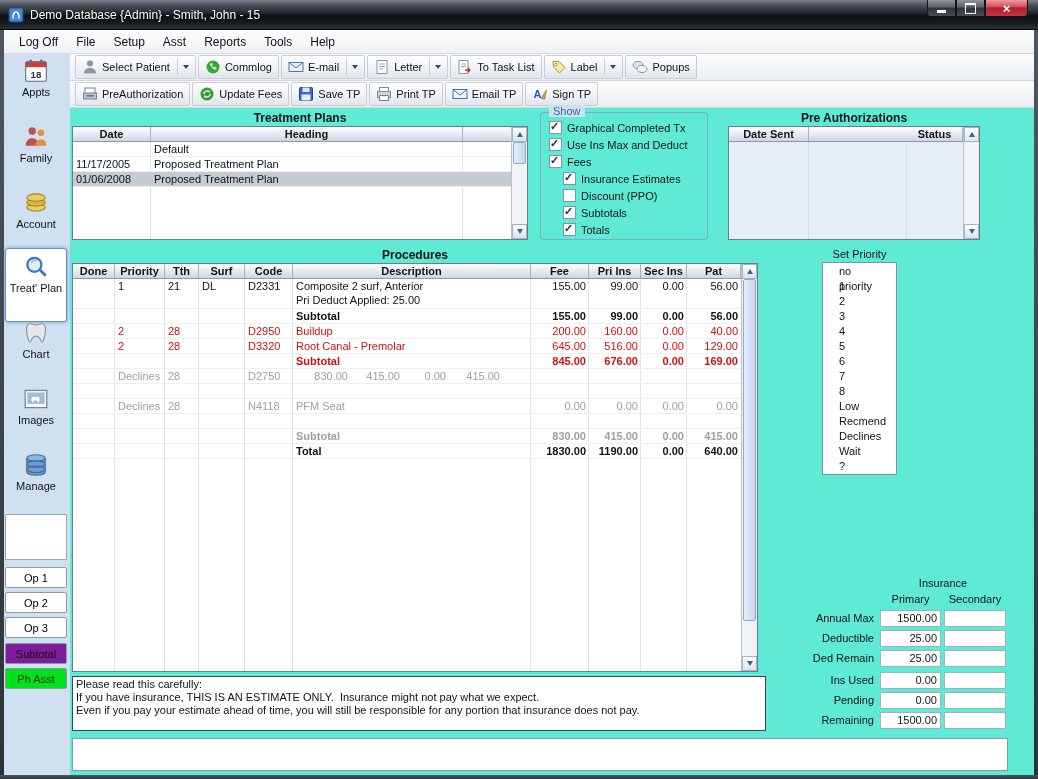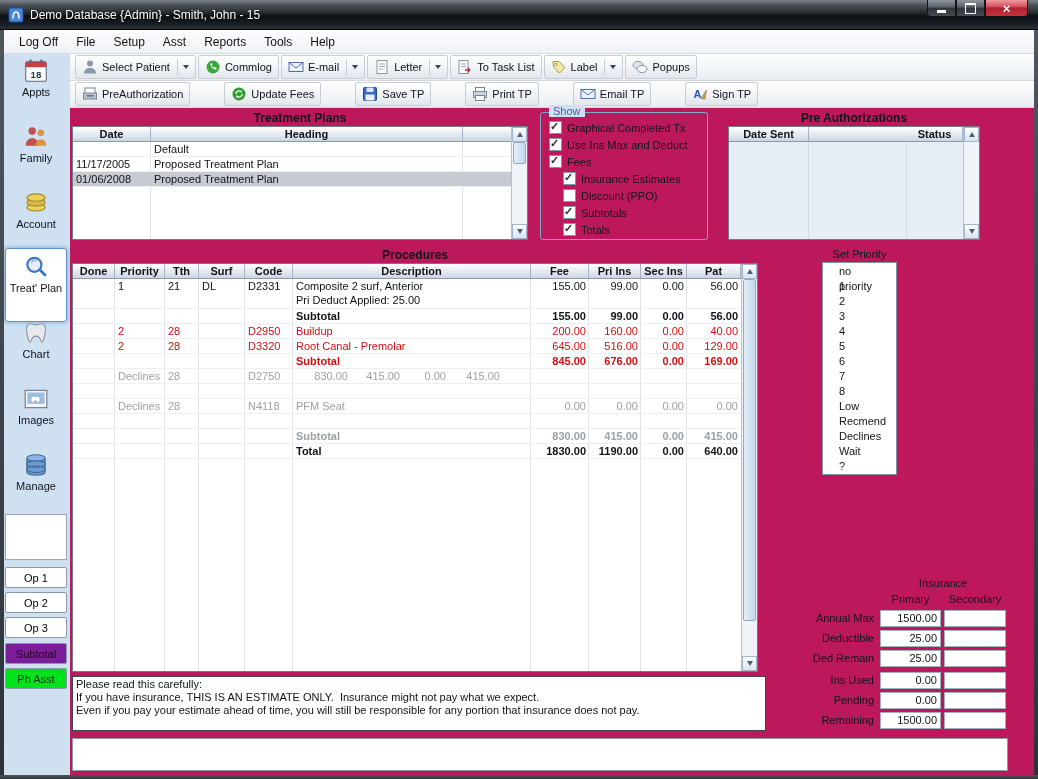--- a/index.html
+++ b/index.html
@@ -1,16 +1,16 @@
 <!DOCTYPE html>
 <html><head>
 <meta charset="utf-8">
 <style>
   html,body{margin:0;padding:0;background:#9aa4ae;}
-  #screen{position:relative;width:1038px;height:779px;background:#be185d;overflow:hidden;
+  #screen{position:relative;width:1038px;height:779px;background:#5eead4;overflow:hidden;
           font-family:"Liberation Sans",sans-serif;font-size:11px;color:#101418;}
   
   .frame{position:absolute;background:linear-gradient(180deg,#50565e,#2c3238);z-index:50;}
   .frame.left{left:0;top:30px;width:4px;bottom:0;}
   .frame.right{right:0;top:30px;width:4px;bottom:0;}
   .frame.bottom{left:0;right:0;bottom:0;height:4px;}
   
   .titlebar{position:absolute;left:0;top:0;width:100%;height:30px;box-sizing:border-box;
     background:linear-gradient(180deg,#7b828a 0%,#4b5158 18%,#24292e 45%,#0d1114 55%,#181d22 82%,#2b3137 100%);
     display:flex;align-items:center;padding:0 8px;border-bottom:1px solid #000;z-index:60;}
@@ -26,21 +26,21 @@
   .glyph-min{display:block;width:9px;height:3px;background:#fff;margin-top:6px;}
   .glyph-max{display:block;width:9px;height:8px;border:1px solid #fff;border-top-width:2px;}
   .glyph-close{color:#fff;font-size:13px;font-weight:bold;line-height:15px;}
   
   .menubar{position:absolute;left:4px;right:4px;top:30px;height:24px;display:flex;align-items:center;
     background:linear-gradient(#fdfdfe,#eef1f5);border-bottom:1px solid #d5dae0;padding-left:6px;box-sizing:border-box;}
   .menu-item{padding:3px 9px;font-size:12px;}
   
   .toolbar{position:absolute;left:70px;right:4px;height:27px;display:flex;align-items:center;
     background:linear-gradient(#fefefe,#e9edf2);border-bottom:1px solid #d2d8de;padding-left:4px;box-sizing:border-box;}
-  #toolbar1{top:54px;}  #toolbar2{top:81px;gap:32px;}
+  #toolbar1{top:54px;}  #toolbar2{top:81px;}
   .tbtn{display:flex;align-items:center;height:22px;margin:0 1px;padding:0 6px;border:1px solid #c6cdd5;
     border-radius:2px;background:linear-gradient(#ffffff,#eef1f5 60%,#e1e6ed);gap:4px;white-space:nowrap;}
   .ticon svg{width:16px;height:16px;display:block;}
   .tsep{width:1px;height:16px;background:#c6cdd5;margin:0 1px 0 3px;}
   .tarrow{width:0;height:0;border-left:3px solid transparent;border-right:3px solid transparent;border-top:4px solid #3a4450;}
   
   .sidebar{position:absolute;left:4px;top:54px;width:66px;bottom:4px;background:#cfe0f1;}
   .module{position:absolute;left:1px;width:62px;text-align:center;box-sizing:border-box;}
   .module .micon svg{width:26px;height:26px;display:inline-block;}
   .module.selected{background:#fff;border:1px solid #5e95c6;border-radius:3px;box-shadow:0 0 4px rgba(70,125,180,.7);padding-top:5px;}

